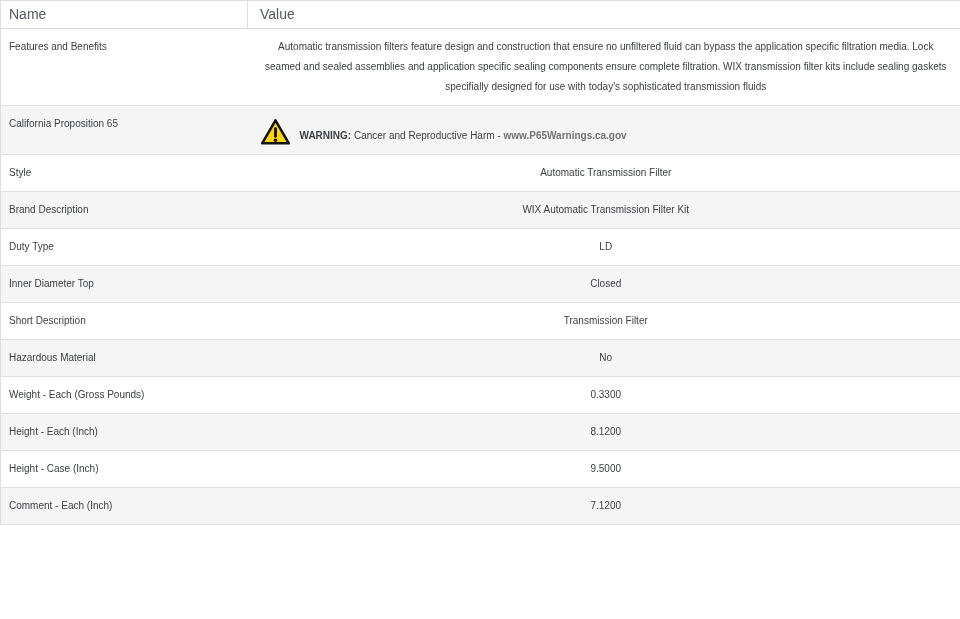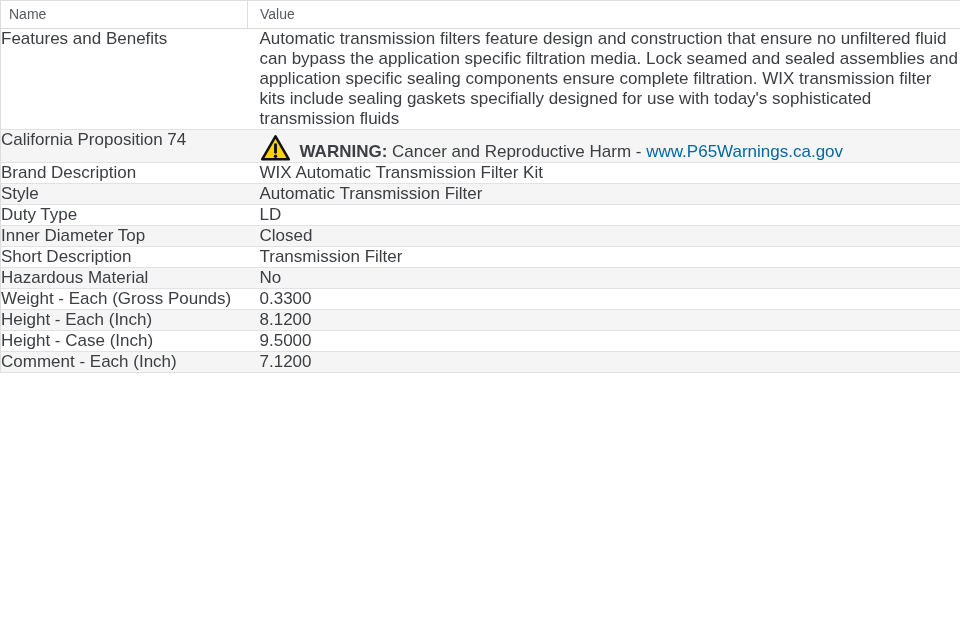--- a/index.html
+++ b/index.html
@@ -29,42 +29,42 @@
     padding: 5px 8px;
     line-height: 17px;
     border-bottom: 1px solid #d9d9d9;
     background: #ffffff;
     white-space: nowrap;
     overflow: hidden;
   }
   th.name-col { border-right: 1px solid #dddddd; }
   th.value-col { padding-left: 12px; }
   td {
-    font-size: 17px;
+    font-size: 10px;
     color: #3b3e42;
     vertical-align: top;
-    padding: 0;
+    padding: 8px;
     line-height: 20px;
     border-bottom: 1px solid #e2e2e2;
     word-wrap: break-word;
   }
-  td.value-cell { padding-left: 12px; }
+  td.value-cell { padding-left: 12px; text-align: center; }
   tbody tr:nth-child(even) td { background: #f5f5f5; }
   tbody tr:nth-child(odd) td  { background: #ffffff; }
   .warning-flex {
     display: flex;
     align-items: flex-end;
     gap: 9px;
     min-height: 32px;
   }
   .warning-flex svg { flex: 0 0 auto; display: block; }
   .warn-bold { font-weight: 700; }
   a.p65-link {
-    color: #0369a1;
-    font-weight: 400;
+    color: #737373;
+    font-weight: 700;
     text-decoration: none;
   }
 </style>
 </head>
 <body>
 
 <table class="specs">
   <colgroup>
       <col class="col-name">
       <col class="col-value">
@@ -74,41 +74,41 @@
       <th class="name-col">Name</th>
       <th class="value-col">Value</th>
     </tr>
   </thead>
   <tbody>
     <tr>
       <td>Features and Benefits</td>
       <td class="value-cell">Automatic transmission filters feature design and construction that ensure no unfiltered fluid can bypass the application specific filtration media. Lock seamed and sealed assemblies and application specific sealing components ensure complete filtration. WIX transmission filter kits include sealing gaskets specifially designed for use with today's sophisticated transmission fluids</td>
     </tr>
     <tr>
-      <td>California Proposition 74</td>
+      <td>California Proposition 65</td>
       <td class="value-cell">
         <div class="warning-flex">
           <span>
             <svg width="31" height="28" viewBox="0 0 32 29">
               <path d="M16 2.5 L29.8 26.2 L2.2 26.2 Z" fill="#f8d408" stroke="#111111" stroke-width="2.6" stroke-linejoin="round"></path>
               <line x1="16" y1="11" x2="16" y2="19" stroke="#111111" stroke-width="3" stroke-linecap="round"></line>
               <circle cx="16" cy="23" r="1.8" fill="#111111"></circle>
             </svg>
           </span>
           <span><b class="warn-bold">WARNING:</b><span> Cancer and Reproductive Harm - </span><a class="p65-link" href="#">www.P65Warnings.ca.gov</a></span>
         </div>
       </td>
     </tr>
     <tr>
+      <td>Style</td>
+      <td class="value-cell">Automatic Transmission Filter</td>
+    </tr>
+    <tr>
       <td>Brand Description</td>
       <td class="value-cell">WIX Automatic Transmission Filter Kit</td>
-    </tr>
-    <tr>
-      <td>Style</td>
-      <td class="value-cell">Automatic Transmission Filter</td>
     </tr>
     <tr>
       <td>Duty Type</td>
       <td class="value-cell">LD</td>
     </tr>
     <tr>
       <td>Inner Diameter Top</td>
       <td class="value-cell">Closed</td>
     </tr>
     <tr>

